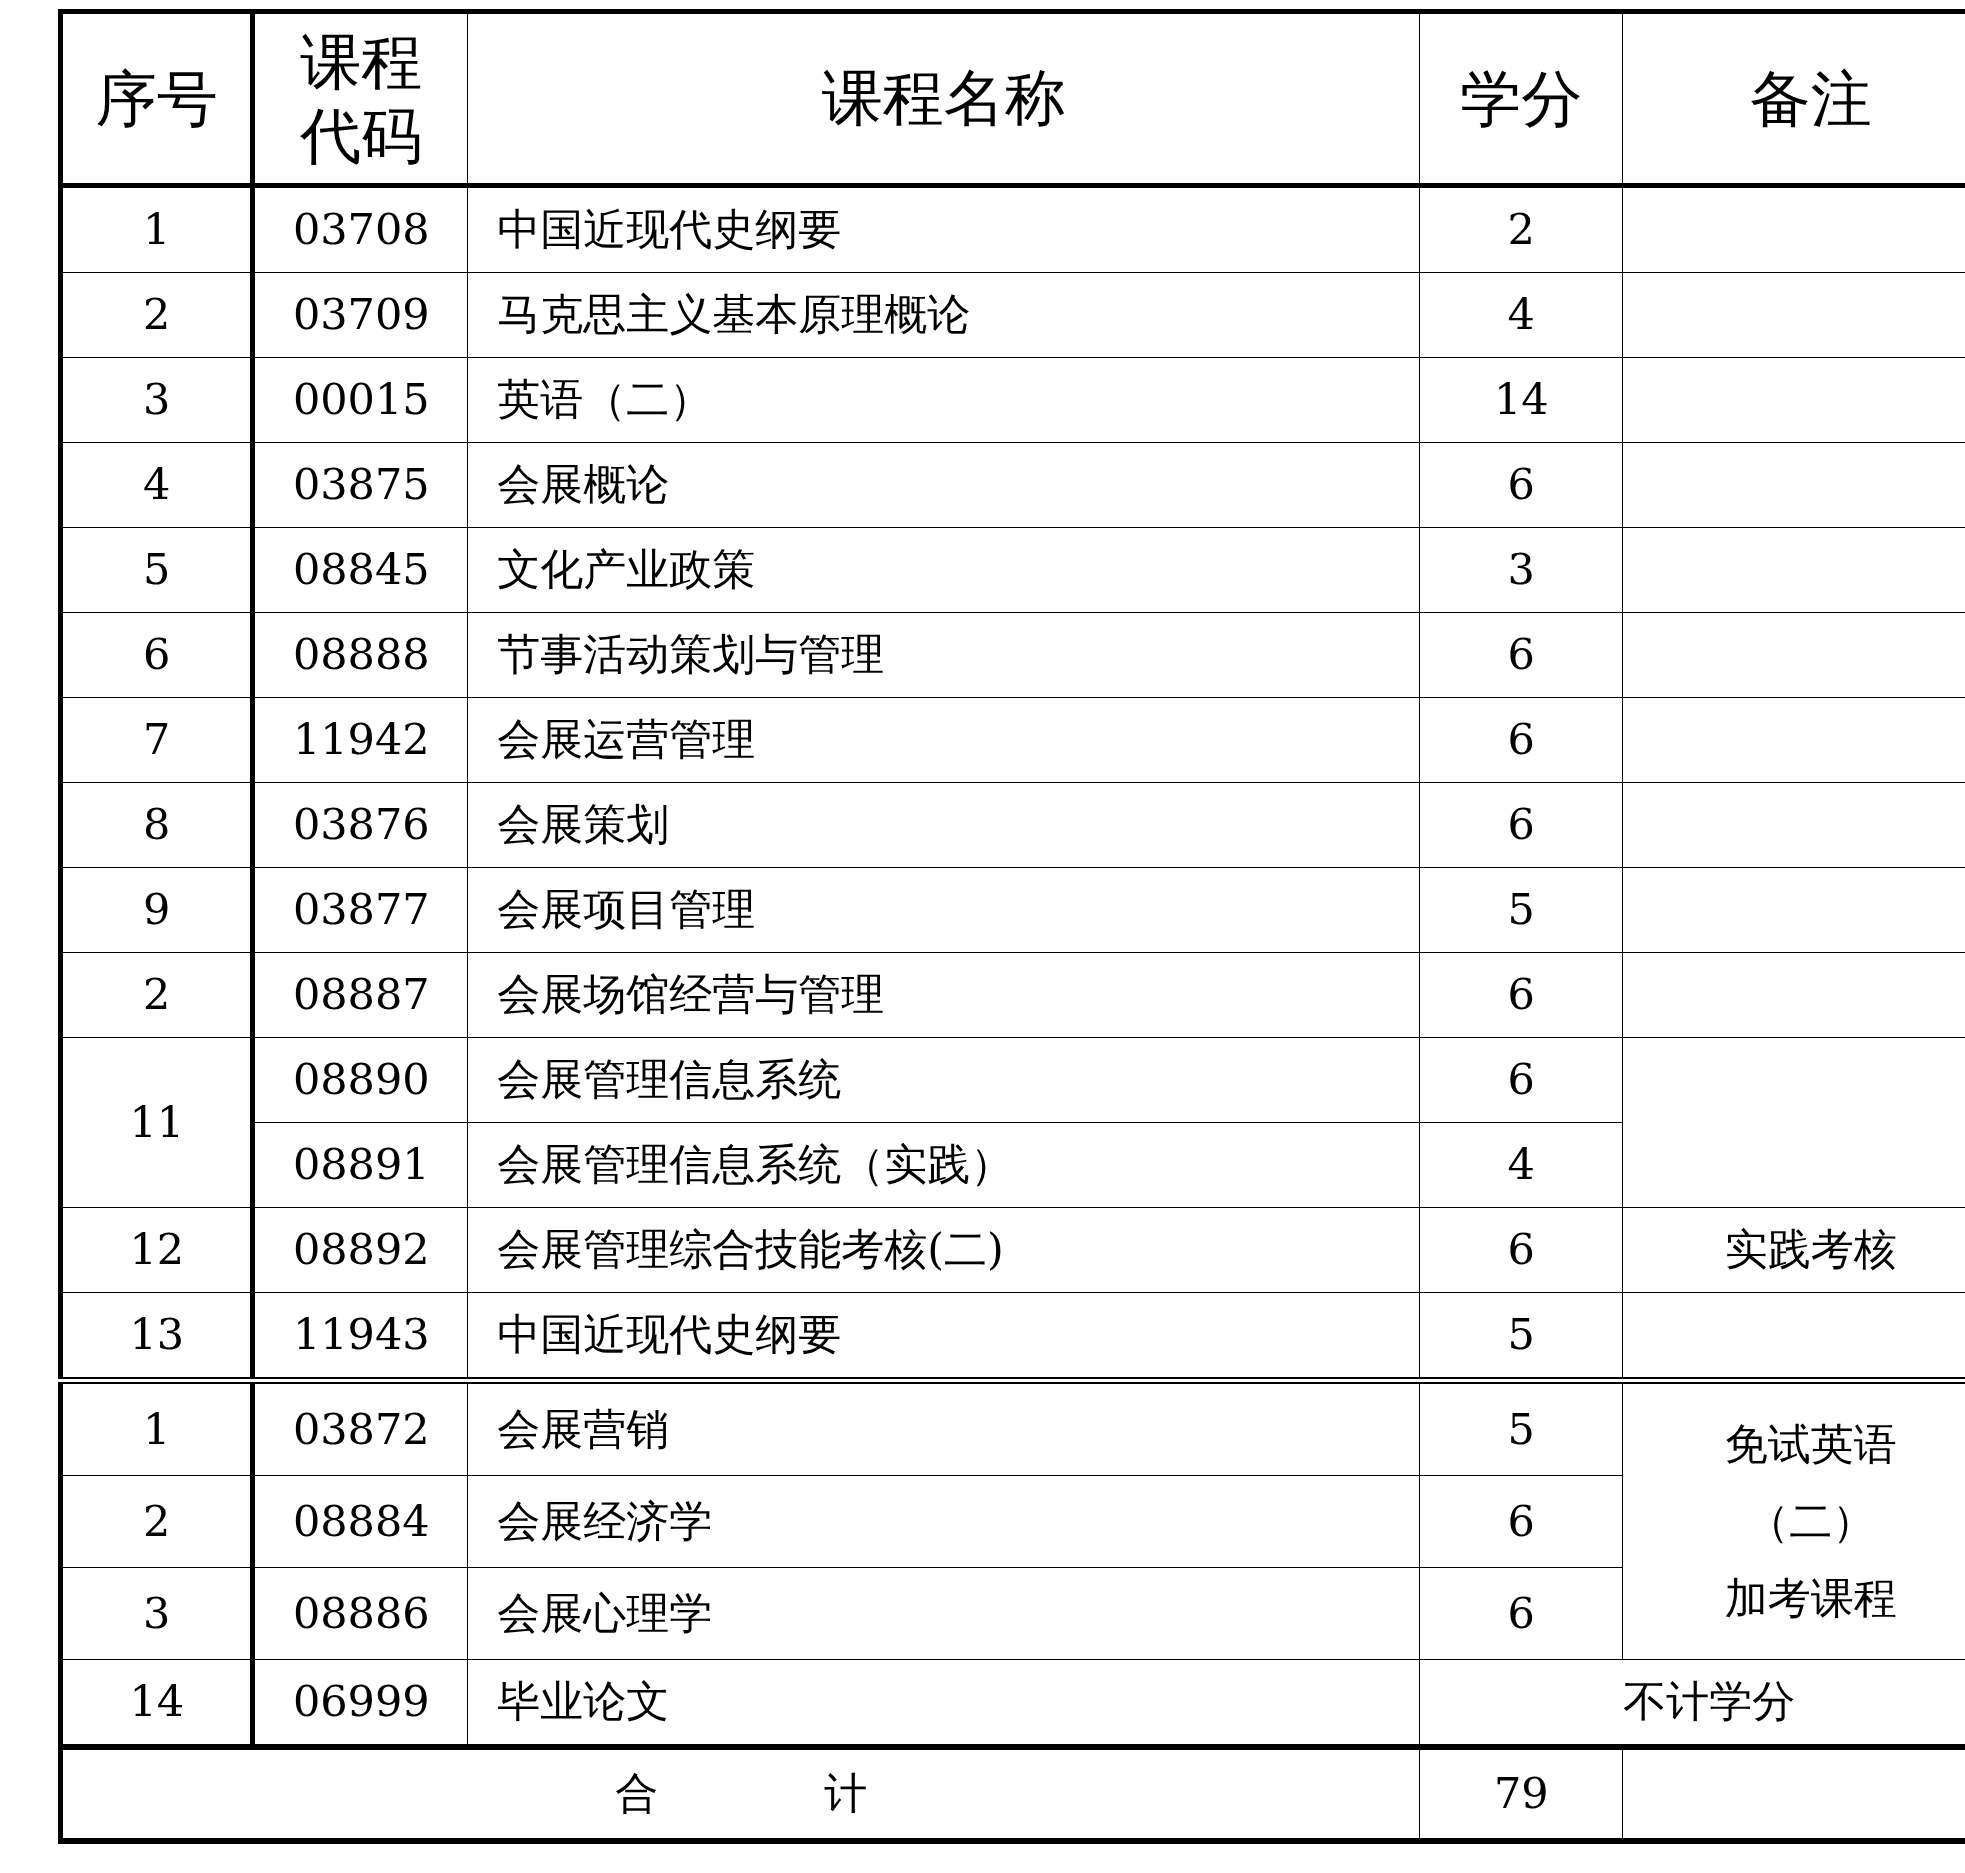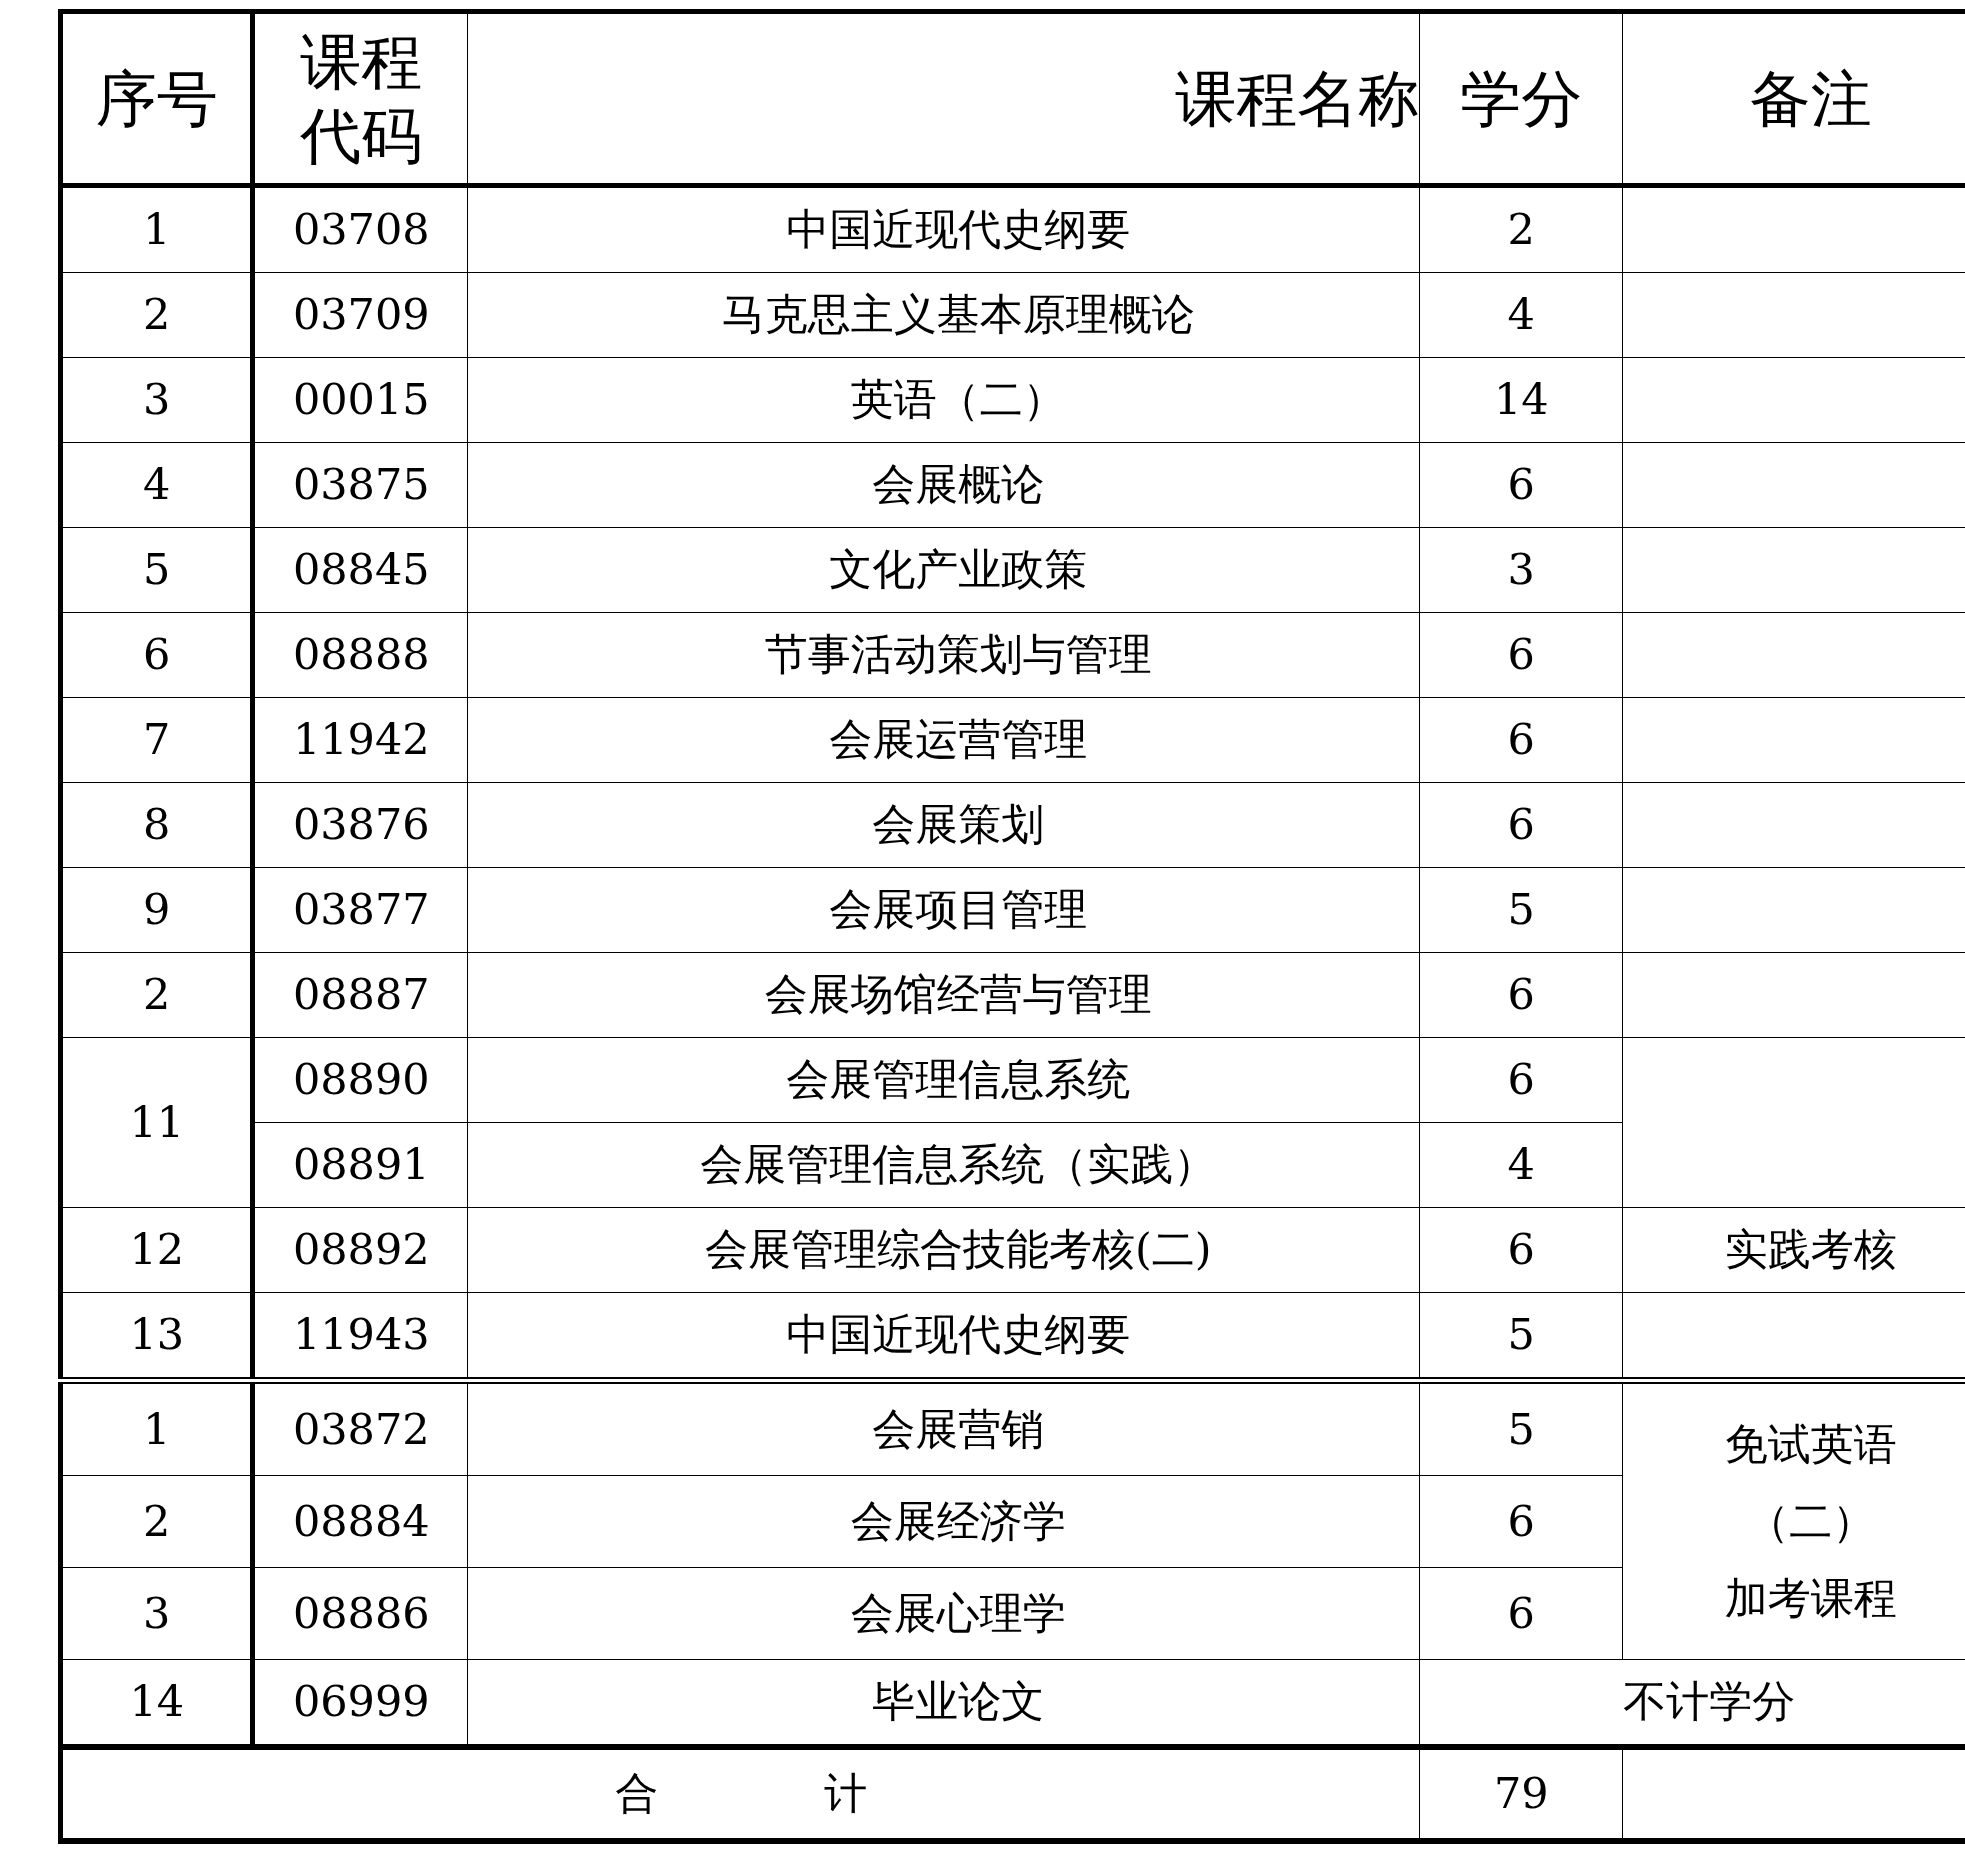--- a/index.html
+++ b/index.html
@@ -2,23 +2,23 @@
 <html style="font-size:10.2px"><head>
 <meta charset="utf-8">
 <style>
   html, body { margin:0; padding:0; background:#ffffff; }
   body { width:1965px; height:1873px; position:relative; overflow:hidden;
          font-family: "DejaVu Serif", "Liberation Serif", serif; color:#000; }
   table { position:absolute; left:15.3px; top:9px; width:1939px;
           border-collapse:collapse; table-layout:fixed;margin-left:43px; }
   td { border:1.3px solid #000; text-align:center; vertical-align:middle;
        font-size:43px; padding:0; line-height:1.2; }
-  td.name { text-align:center; padding-left:29px; }
+  td.name { text-align:left; padding-left:29px; }
   .hdr td { font-size:61px; height:169px; }
-  .hdr td.name-h { text-align:right; }
+  .hdr td.name-h { text-align:center;font-family:Liberation Serif, serif; }
   .r td { height:84px; }
   .e td { height:91px; }
   .dbl-top td { border-top:7.7px double #000; }
   td.c1 { border-right:5.1px solid #000; }
   .outer-l { border-left:5.1px solid #000; }
   .outer-r { border-right:5.1px solid #000; }
   .hdr td { border-top:5.1px solid #000; border-bottom:5.1px solid #000; }
   .total td { height:88px; border-top:6.4px solid #000; border-bottom:6.4px solid #000; }
   .vstack { display:flex; flex-direction:column; align-items:center; justify-content:center; gap:25.5px; }
   .gap { display:inline-block; width:166px; }

